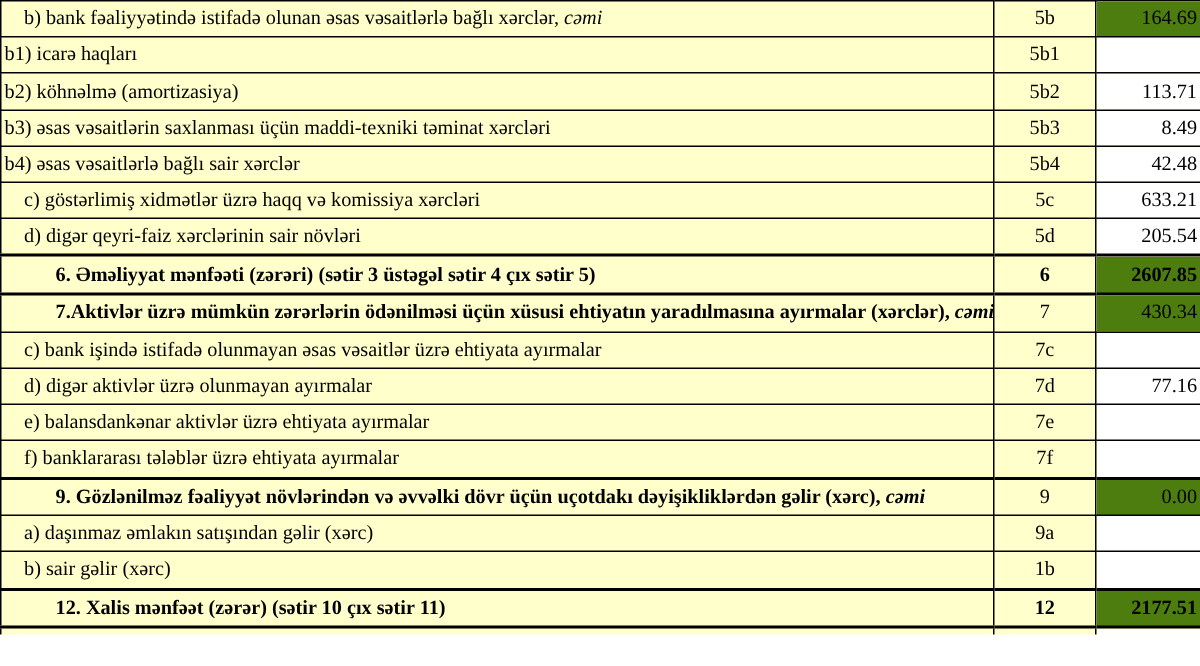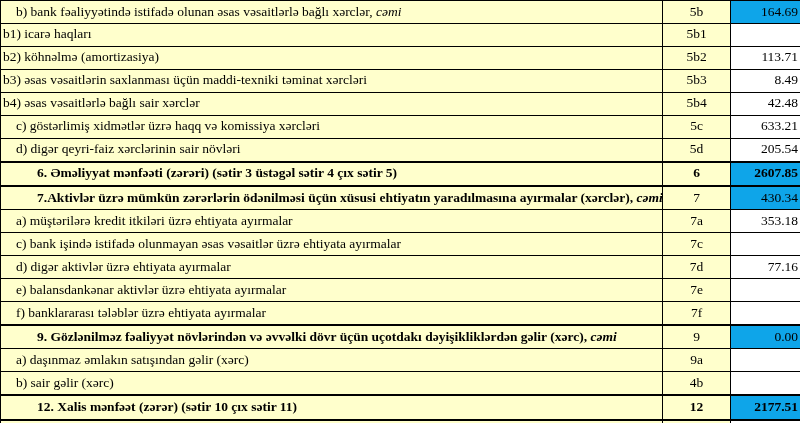--- a/index.html
+++ b/index.html
@@ -30,21 +30,21 @@
     white-space: nowrap;
     vertical-align: middle;
     line-height: 1.1;
   }
   td.label-cell { text-align: left; }
   tr.indent-0 td.label-cell { padding-left: 4px; }
   tr.indent-1 td.label-cell { padding-left: 15px; }
   tr.indent-2 td.label-cell { }
   td.code-cell { text-align: center; }
   td.value-cell { text-align: right; padding-right: 3px; }
-  .bg-yellow { background: #0ea5e9; }
+  .bg-yellow { background: #4d7c0f; }
   .bg-white  { background: #FFFFFF; margin-left: 26px; }
   tr.bold-label td.label-cell { font-weight: bold; padding-left: 36px; }
   .bold { font-weight: bold; }
   .label-italic { font-style: italic; }
   tr.section td { border-top-width: 2px; }
 </style>
 </head>
 <body>
 
 <div class="page">
@@ -94,31 +94,26 @@
     <td class="label-cell"><span>6. Əməliyyat mənfəəti (zərəri) (sətir 3 üstəgəl sətir 4 çıx sətir 5)</span><span class="label-italic"></span></td>
     <td class="code-cell bold">6</td>
     <td class="value-cell bold bg-yellow">2607.85</td>
   </tr>
         <tr class="indent-0 bold-label section">
     <td class="label-cell"><span>7.Aktivlər üzrə mümkün zərərlərin ödənilməsi üçün xüsusi ehtiyatın yaradılmasına ayırmalar (xərclər), </span><span class="label-italic">cəmi</span></td>
     <td class="code-cell">7</td>
     <td class="value-cell bg-yellow">430.34</td>
   </tr>
         <tr class="indent-1">
-    <td class="label-cell"><span>a) müştərilərə kredit itkiləri üzrə ehtiyata ayırmalar</span><span class="label-italic"></span></td>
-    <td class="code-cell">7a</td>
-    <td class="value-cell bg-white">353.18</td>
-  </tr>
-        <tr class="indent-1">
     <td class="label-cell"><span>c) bank işində istifadə olunmayan əsas vəsaitlər üzrə ehtiyata ayırmalar</span><span class="label-italic"></span></td>
     <td class="code-cell">7c</td>
     <td class="value-cell bg-white"></td>
   </tr>
         <tr class="indent-1">
-    <td class="label-cell"><span>d) digər aktivlər üzrə ehtiyata ayırmalar</span><span class="label-italic"></span></td>
+    <td class="label-cell"><span>d) digər aktivlər üzrə olunmayan ayırmalar</span><span class="label-italic"></span></td>
     <td class="code-cell">7d</td>
     <td class="value-cell bg-white">77.16</td>
   </tr>
         <tr class="indent-1">
     <td class="label-cell"><span>e) balansdankənar aktivlər üzrə ehtiyata ayırmalar</span><span class="label-italic"></span></td>
     <td class="code-cell">7e</td>
     <td class="value-cell bg-white"></td>
   </tr>
         <tr class="indent-1">
     <td class="label-cell"><span>f) banklararası tələblər üzrə ehtiyata ayırmalar</span><span class="label-italic"></span></td>
@@ -130,21 +125,21 @@
     <td class="code-cell">9</td>
     <td class="value-cell bg-yellow">0.00</td>
   </tr>
         <tr class="indent-1">
     <td class="label-cell"><span>a) daşınmaz əmlakın satışından gəlir (xərc)</span><span class="label-italic"></span></td>
     <td class="code-cell">9a</td>
     <td class="value-cell bg-white"></td>
   </tr>
         <tr class="indent-1">
     <td class="label-cell"><span>b) sair gəlir (xərc)</span><span class="label-italic"></span></td>
-    <td class="code-cell">4b</td>
+    <td class="code-cell">1b</td>
     <td class="value-cell bg-white"></td>
   </tr>
         <tr class="indent-0 bold-label section">
     <td class="label-cell"><span>12. Xalis mənfəət (zərər) (sətir 10 çıx sətir 11)</span><span class="label-italic"></span></td>
     <td class="code-cell bold">12</td>
     <td class="value-cell bold bg-yellow">2177.51</td>
   </tr>
         <tr class="indent-0 section">
     <td class="label-cell"><span>13.Elan olunmuş dividendlər, məbləğ</span><span class="label-italic"></span></td>
     <td class="code-cell">13</td>

